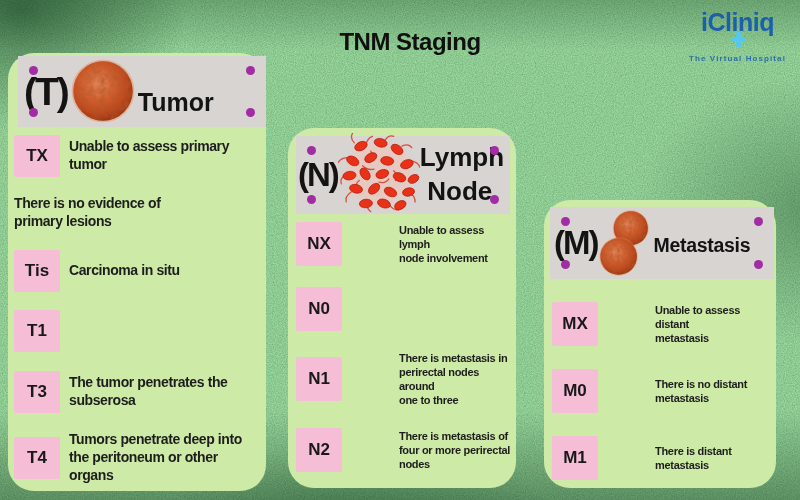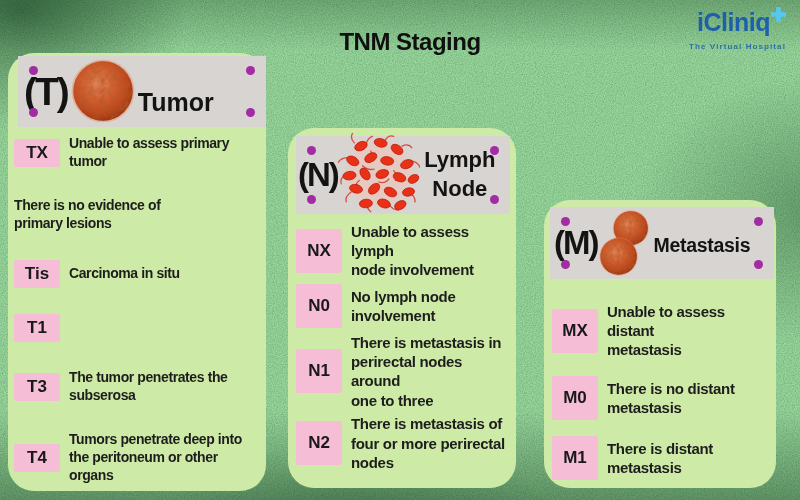--- a/index.html
+++ b/index.html
@@ -15,21 +15,21 @@
       radial-gradient(240px 170px at 20px 10px, rgba(8,48,20,.55), rgba(8,48,20,0) 70%),
       radial-gradient(260px 190px at 102% 42%, rgba(8,48,20,.33), rgba(8,48,20,0) 70%),
       radial-gradient(300px 140px at 45% 108%, rgba(8,48,20,.30), rgba(8,48,20,0) 70%),
       linear-gradient(180deg, rgba(12,55,24,.28) 0%, rgba(12,55,24,0) 10%, rgba(12,55,24,0) 82%, rgba(8,45,18,.38) 100%);
   }
   .title {
     position:absolute; top:18px; left:50%; transform:translateX(-50%); margin:10px 0 0 10px;
     font-size:24px; font-weight:800; letter-spacing:-0.5px; color:#101010; white-space:nowrap;
   }
   .logo { position:absolute; top:10px; right:14px; text-align:center; color:#1d5fad; line-height:1; }
-  .logo-row { display:flex; align-items:flex-start; justify-content:flex-end; }
+  .logo-row { display:flex; align-items:center; justify-content:flex-end;flex-direction:column; }
   .logo-name { font-size:25px; font-weight:800; letter-spacing:-0.5px; }
   .logo-plus { width:15px; height:15px; margin:-3px 0 0 1px; }
   .logo-tagline { font-size:8px; font-weight:700; letter-spacing:1.1px; margin-top:8px; opacity:.85; }
 
   .panel { position:absolute; background:#cdeaa6; border-radius:26px; }
   .panel-t { left:8px;   top:53px;  width:258px; height:438px; }
   .panel-n { left:288px; top:128px; width:228px; height:360px; }
   .panel-m { left:544px; top:200px; width:232px; height:288px; }
 
   .header { position:absolute; background:#d7d4d2; display:flex; align-items:center; }
@@ -46,38 +46,38 @@
   .panel-n .hcode { font-size:33px; letter-spacing:-2px; }
   .panel-m .hcode { font-size:33px; letter-spacing:-2px; }
 
   .hicon { flex:0 0 auto; overflow:visible; }
   .icon-t { width:66px; height:66px; margin:-2px 2px 0 2px; }
   .icon-n { width:82px; height:90px; margin:-8px 0 -6px 0; }
   .icon-m { width:54px; height:88px; margin:-8px 2px -8px 0; }
 
   .hlabel { font-weight:800; color:#131313; }
   .panel-t .hlabel { font-size:25px; margin-top:22px; }
-  .panel-n .hlabel { font-size:22px; width:80px; text-align:center; line-height:1.3; }
+  .panel-n .hlabel { font-size:26px; width:80px; text-align:center; line-height:1.3; }
   .panel-m .hlabel { font-size:19.5px; white-space:nowrap; letter-spacing:-0.3px; margin-top:4px; }
 
   .rows { position:absolute; display:flex; flex-direction:column; justify-content:space-between; }
   .panel-t .rows { left:6px; right:2px; top:82px;  bottom:6px; }
   .panel-n .rows { left:8px; right:2px; top:94px;  bottom:16px;justify-content:space-between; }
   .panel-m .rows { left:8px; right:2px; top:102px; bottom:8px;gap:13px; }
 
   .row { display:flex; align-items:center; gap:9px; }
   .codebox {
-    flex:0 0 46px; height:28px; background:#f5bdd6; border-radius:2px;
+    flex:0 0 46px; height:42px; background:#f5bdd6; border-radius:2px;
     display:flex; align-items:center; justify-content:center;
     font-size:17px; font-weight:800; color:#191919;
   }
   .panel-n .codebox, .panel-m .codebox { height:44px; }
   .desc { margin:0; font-weight:700; line-height:1.28; color:#1d1d1d; white-space:pre-line; }
   .panel-t .desc { font-size:14px; letter-spacing:-0.4px; }
-  .panel-n .desc, .panel-m .desc { font-size:15px; letter-spacing:-0.3px; }
+  .panel-n .desc, .panel-m .desc { font-size:11px; letter-spacing:-0.3px;margin-left:48px; }
 </style>
 </head>
 <body>
 
 <div class="canvas">
 
   <svg class="grass" viewBox="0 0 800 500" preserveAspectRatio="none">
     <defs>
       <filter id="grassF" x="0" y="0" width="100%" height="100%">
         <feTurbulence type="fractalNoise" baseFrequency="0.9" numOctaves="2" seed="3"></feTurbulence>
@@ -222,22 +222,20 @@
       <span class="hlabel">Lymph Node</span>
     </div>
     <div class="rows">
       <div class="row">
         <div class="codebox">NX</div>
         <p class="desc">Unable to assess lymph
 node involvement</p>
       </div>
       <div class="row">
         <div class="codebox">N0</div>
-        <p class="desc">No lymph node
-involvement</p>
       </div>
       <div class="row">
         <div class="codebox">N1</div>
         <p class="desc">There is metastasis in
 perirectal nodes around
 one to three</p>
       </div>
       <div class="row">
         <div class="codebox">N2</div>
         <p class="desc">There is metastasis of

